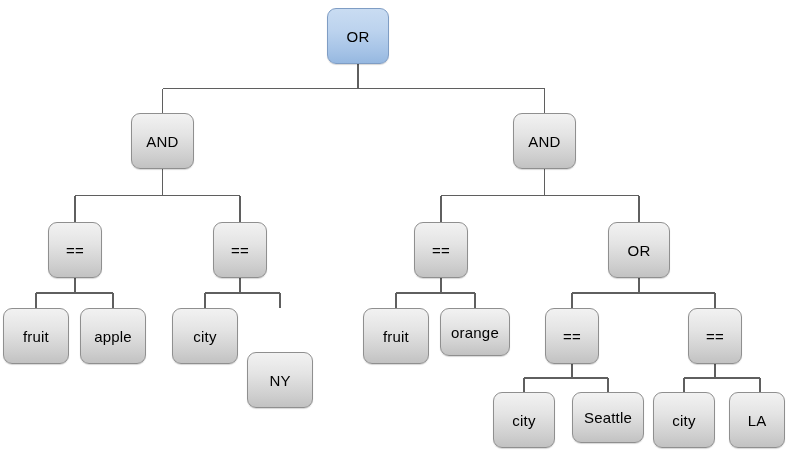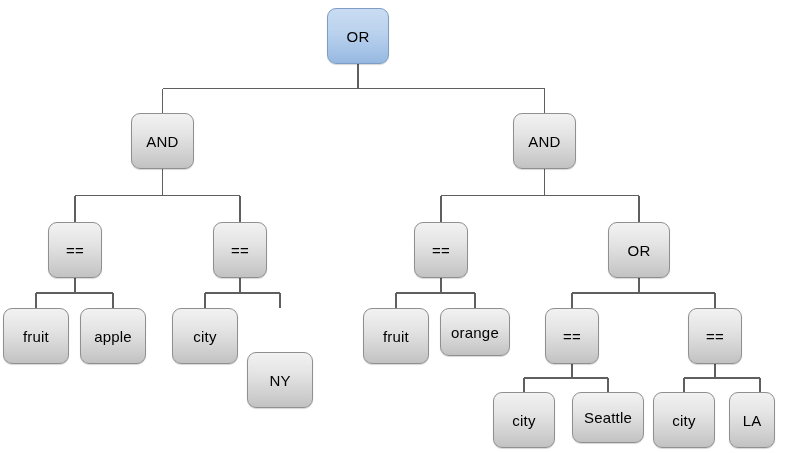--- a/index.html
+++ b/index.html
@@ -147,16 +147,16 @@
     </div>
     <div class="node node-gray" style="left: 493px; top: 392px; width: 62px; height: 56px;">
       <span class="node-label">city</span>
     </div>
     <div class="node node-gray" style="left: 572px; top: 392px; width: 72px; height: 51px;">
       <span class="node-label">Seattle</span>
     </div>
     <div class="node node-gray" style="left: 653px; top: 392px; width: 62px; height: 56px;">
       <span class="node-label">city</span>
     </div>
-    <div class="node node-gray" style="left: 729px; top: 392px; width: 46px; height: 56px;">
+    <div class="node node-gray" style="left: 729px; top: 392px; width: 56px; height: 56px;">
       <span class="node-label">LA</span>
     </div>
   </div>
 
 </body></html>

